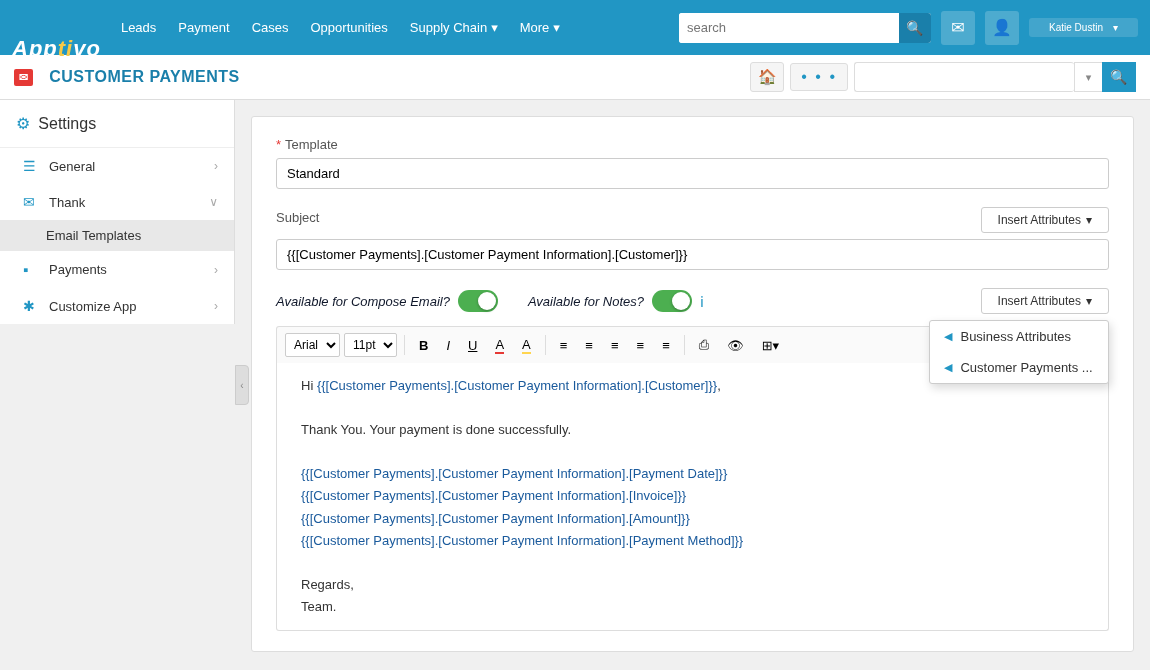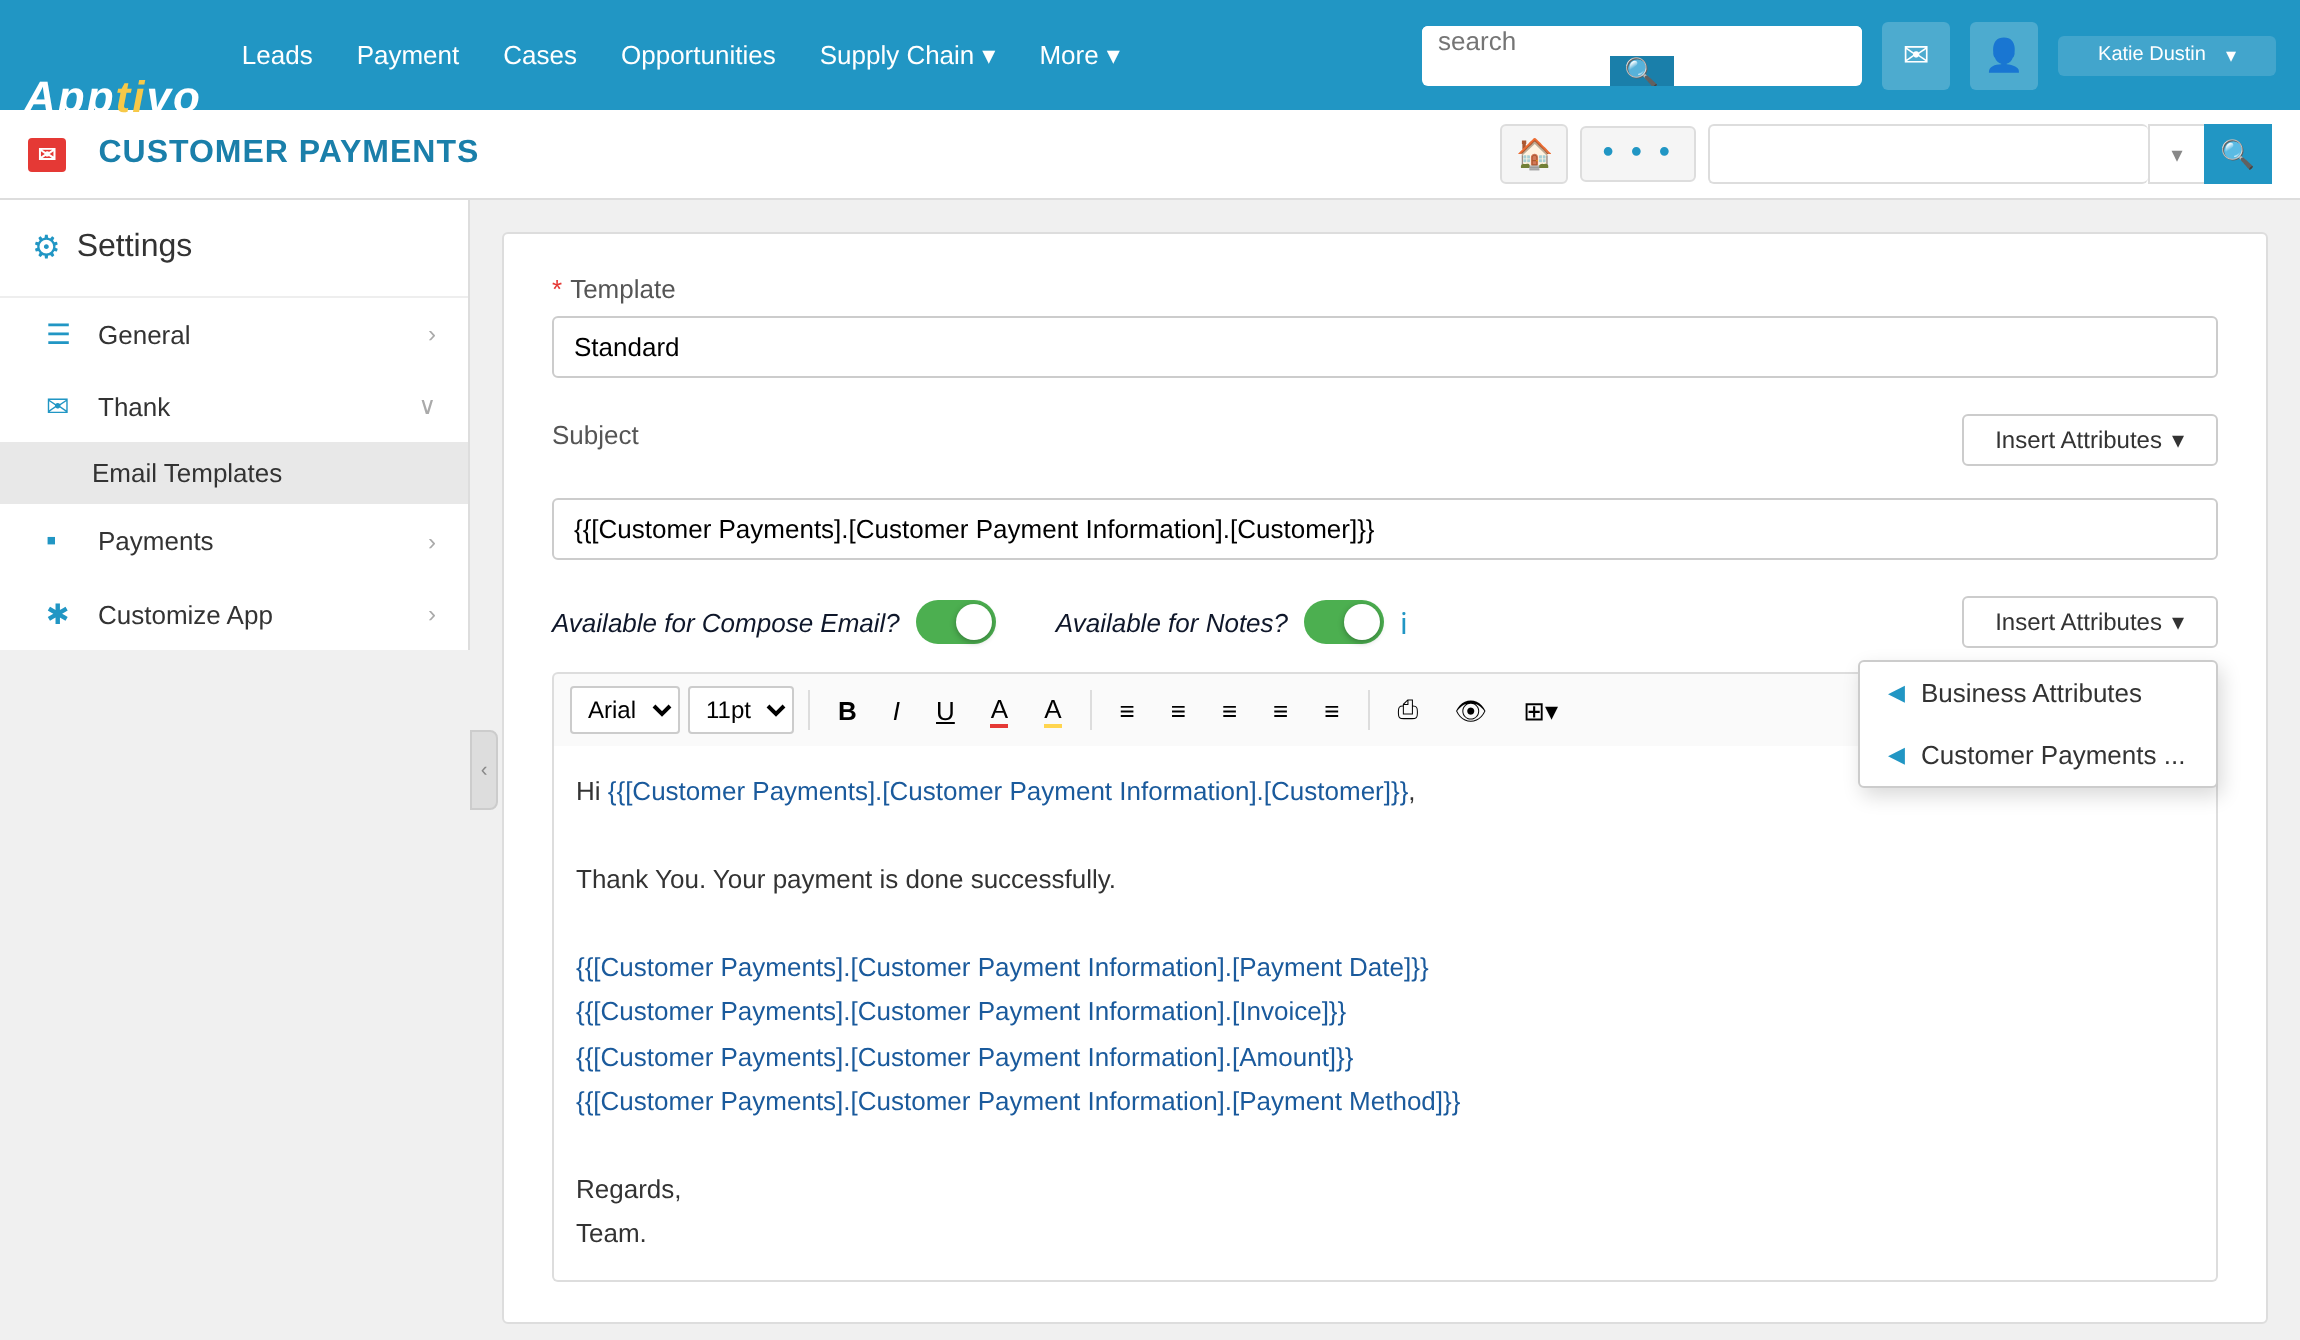--- a/index.html
+++ b/index.html
@@ -47,21 +47,20 @@
       align-items: center;
       gap: 10px;
     }
     .search-bar {
       display: flex;
       align-items: center;
       background: white;
       border-radius: 3px;
       overflow: hidden;
       height: 30px;
-      flex-direction: column;
     }
     .search-bar input {
       border: none;
       outline: none;
       padding: 0 8px;
       font-size: 13px;
       width: 220px;
       height: 100%;
       color: #666;
     }
@@ -305,21 +304,21 @@
       padding: 7px 10px;
       font-size: 13px;
       outline: none;
     }
 
     
     .subject-row {
       display: flex;
       align-items: center;
       justify-content: space-between;
-      margin-bottom: 16px;
+      margin-bottom: 6px;
     }
     .insert-attr-btn {
       background: white;
       border: 1px solid #ccc;
       border-radius: 3px;
       padding: 5px 16px;
       font-size: 12px;
       cursor: pointer;
       display: flex;
       align-items: center;
@@ -436,21 +435,21 @@
     }
     .toolbar-btn-bold { font-weight: bold; }
     .toolbar-btn-italic { font-style: italic; }
     .toolbar-btn-underline { text-decoration: underline; }
 
     
     .editor-body {
       border: 1px solid #ddd;
       border-top: none;
       min-height: 220px;
-      padding: 12px 11px;
+      padding: 12px 24px;
       background: white;
       border-radius: 0 0 3px 3px;
       font-size: 13px;
       line-height: 1.7;
       color: #333;
     }
     .editor-field {
       color: #1a5a9c;
     }
   </style>

